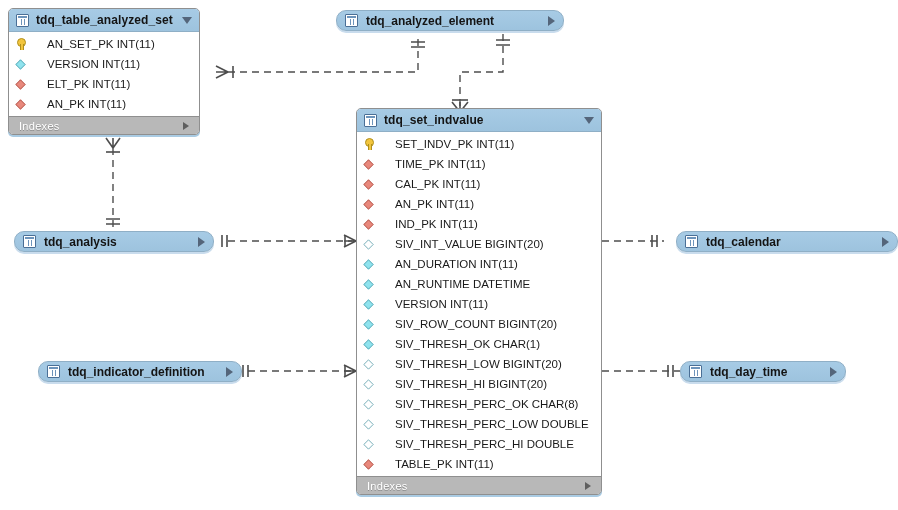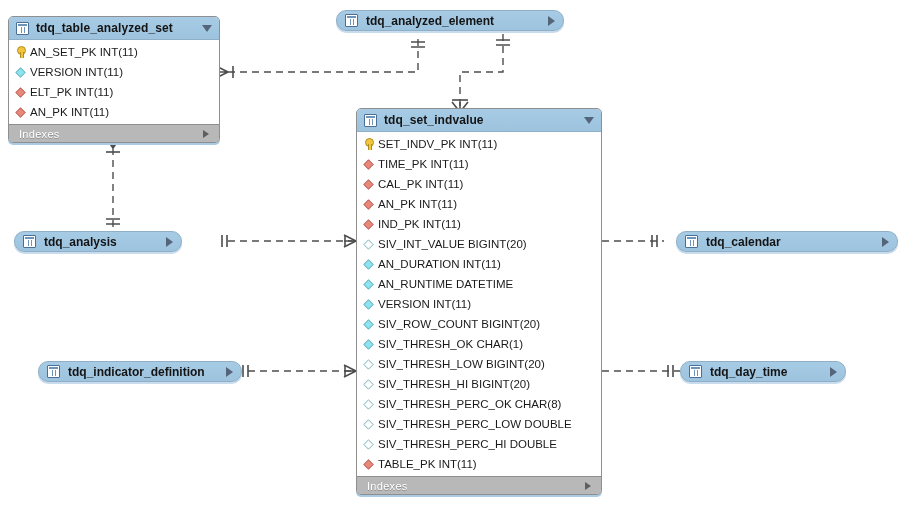--- a/index.html
+++ b/index.html
@@ -97,21 +97,21 @@
     border-top: 5px solid transparent;
     border-bottom: 5px solid transparent;
     border-left: 7px solid #54657a;
     flex: 0 0 auto;
   }
 
   .col-list { background: #ffffff; padding: 2px 0 2px 0; }
   .col-row {
     display: flex;
     align-items: center;
-    gap: 4px;
+    gap: 21px;
     height: 20px;
     padding: 0 6px;
     font-size: 11.5px;
     color: #1a1a1a;
     white-space: nowrap;
   }
 
   
   .m { flex: 0 0 auto; display: inline-block; }
   .m-key {
@@ -246,21 +246,21 @@
     <g>
       <path class="wire" d="M 566 371 L 680 371"></path>
 
       <path class="mark" d="M 566 371 L 578 365 M 566 371 L 578 377 M 566 371 L 578 371"></path>
       <path class="mark" d="M 580 365 L 580 377"></path>
 
       <path class="mark" d="M 668 365 L 668 377 M 673 365 L 673 377"></path>
     </g>
   </svg>
 
-  <div class="table-box" style="left:8px; top:16px; width:212px;">
+  <div class="table-box" style="left:8px; top:8px; width:192px;">
     <div class="tbl-header">
       <span class="tbl-icon"></span>
       <span class="tbl-title">tdq_table_analyzed_set</span>
       <span class="caret-down"></span>
     </div>
     <div class="col-list">
       <div class="col-row">
         <span class="m m-key"></span>
         <span>AN_SET_PK INT(11)</span>
       </div>
@@ -364,21 +364,21 @@
       <span class="caret-right small"></span>
     </div>
   </div>
 
   <div class="pill" style="left:336px; top:10px; width:228px;">
     <span class="tbl-icon"></span>
     <span class="pill-title">tdq_analyzed_element</span>
     <span class="caret-right"></span>
   </div>
 
-  <div class="pill" style="left:14px; top:231px; width:168px;">
+  <div class="pill" style="left:14px; top:231px; width:200px;">
     <span class="tbl-icon"></span>
     <span class="pill-title">tdq_analysis</span>
     <span class="caret-right"></span>
   </div>
 
   <div class="pill" style="left:664px; top:231px; width:222px;margin-left:12px;">
     <span class="tbl-icon"></span>
     <span class="pill-title">tdq_calendar</span>
     <span class="caret-right"></span>
   </div>

